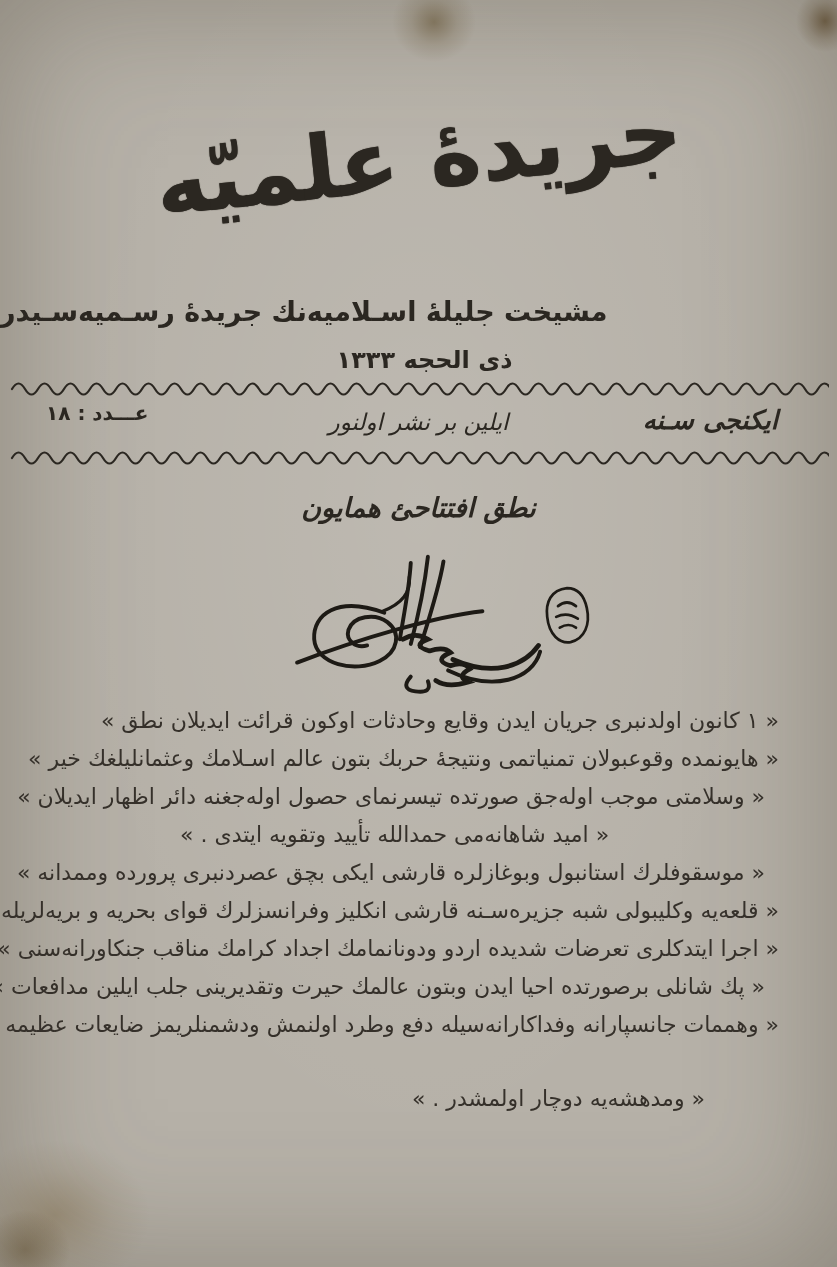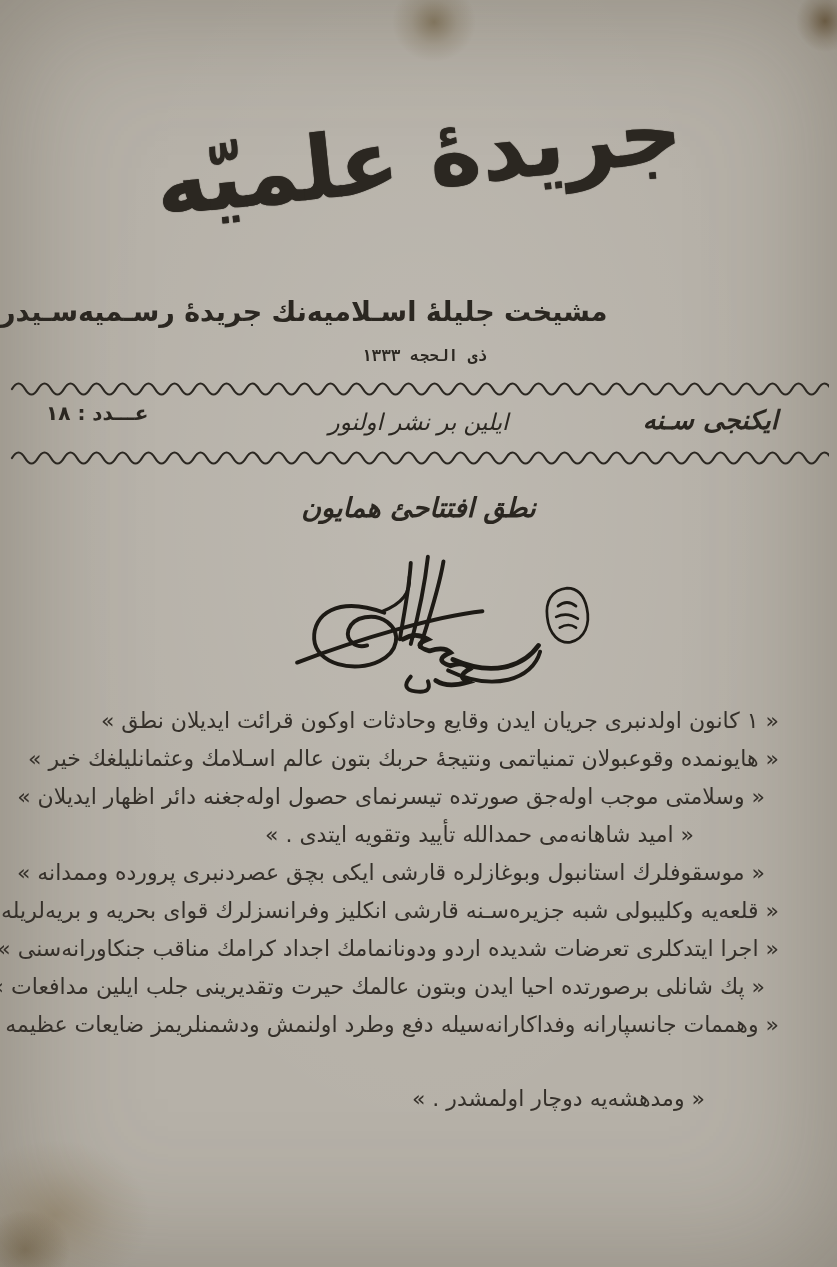--- a/index.html
+++ b/index.html
@@ -32,21 +32,21 @@
     font-size:88px; font-weight:bold; line-height:1.9;
     transform:rotate(-6deg); transform-origin:50% 50%;
     text-shadow:0 0 1px var(--ink);
   }
   .masthead-subtitle{
     position:absolute; top:296px; left:0; right:0; text-align:left;
     font-size:27px; font-weight:bold; letter-spacing:0;
   }
   .masthead-date{
     position:absolute; top:346px; left:12px; right:0; text-align:center;
-    font-size:16px; font-weight:bold;font-family:Liberation Mono, monospace;
+    font-size:24px; font-weight:bold;
   }
   .wavy{position:absolute; left:9px; width:820px; height:16px;}
   .wavy.rule-top{top:381px;}
   .wavy.rule-bottom{top:450px;}
   .wavy path{stroke:var(--ink); stroke-width:2.2; fill:none; stroke-linecap:round;}
 
   .banner{position:absolute; top:399px; left:14px; right:14px; height:50px;}
   .banner .year{position:absolute; right:45px; top:6px; font-size:26px; font-weight:bold; font-style:italic;}
   .banner .freq{position:absolute; left:0; right:0; top:10px; text-align:center; font-size:23px; font-style:italic;}
   .banner .issue{position:absolute; left:32px; top:2px; font-size:20px; font-weight:bold;}
@@ -62,21 +62,21 @@
   .tughra-seal{position:absolute; left:248px; top:32px;}
 
   .body-lines{
     position:absolute; top:702px; right:58px; left:62px;
     font-size:22px; color:#35302a;
   }
   .body-lines .line{
     height:38px; line-height:38px; white-space:nowrap; text-align:right;
   }
   .line.indent-first{padding-right:92px;}
-  .line.flush-left{text-align:center; padding-left:118px;}
+  .line.flush-left{text-align:left; padding-left:118px;}
   .line.indent-last{padding-right:74px;margin-top:36px;}
   .line.small-indent{padding-right:14px;}
 </style>
 </head>
 <body>
 
 <div class="page">
 
   <div class="stain a"></div>
   <div class="stain b"></div>

